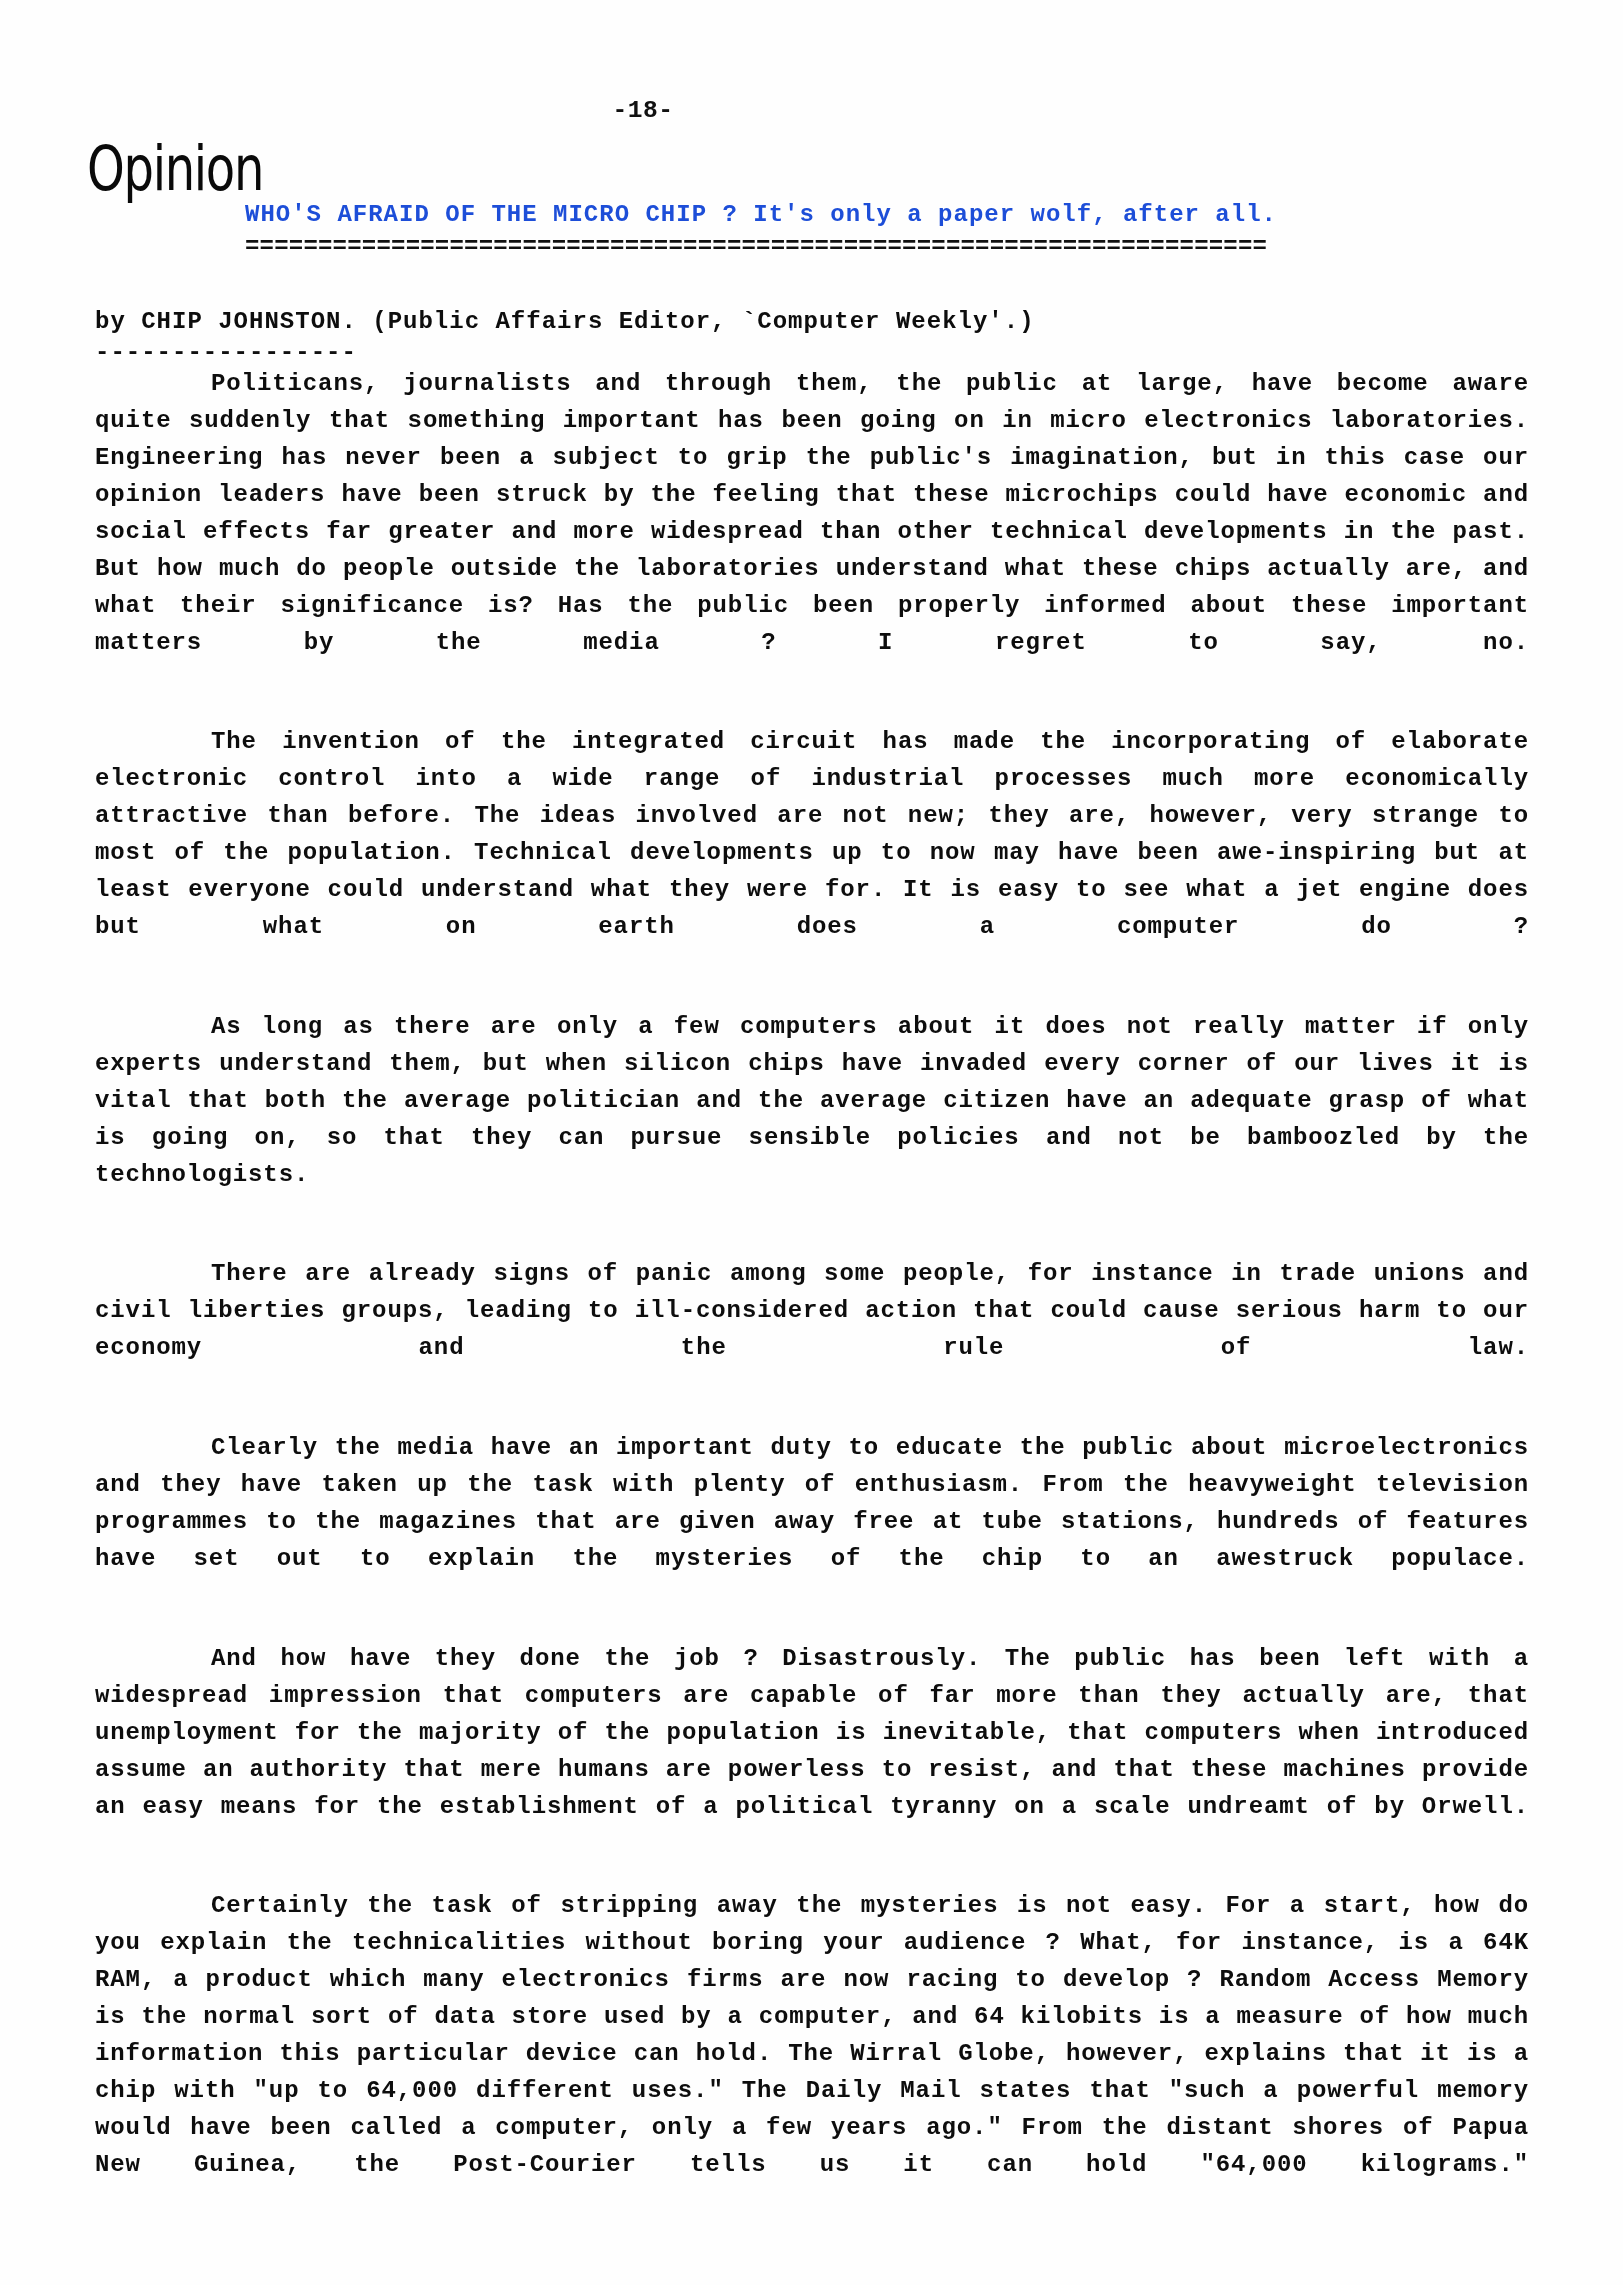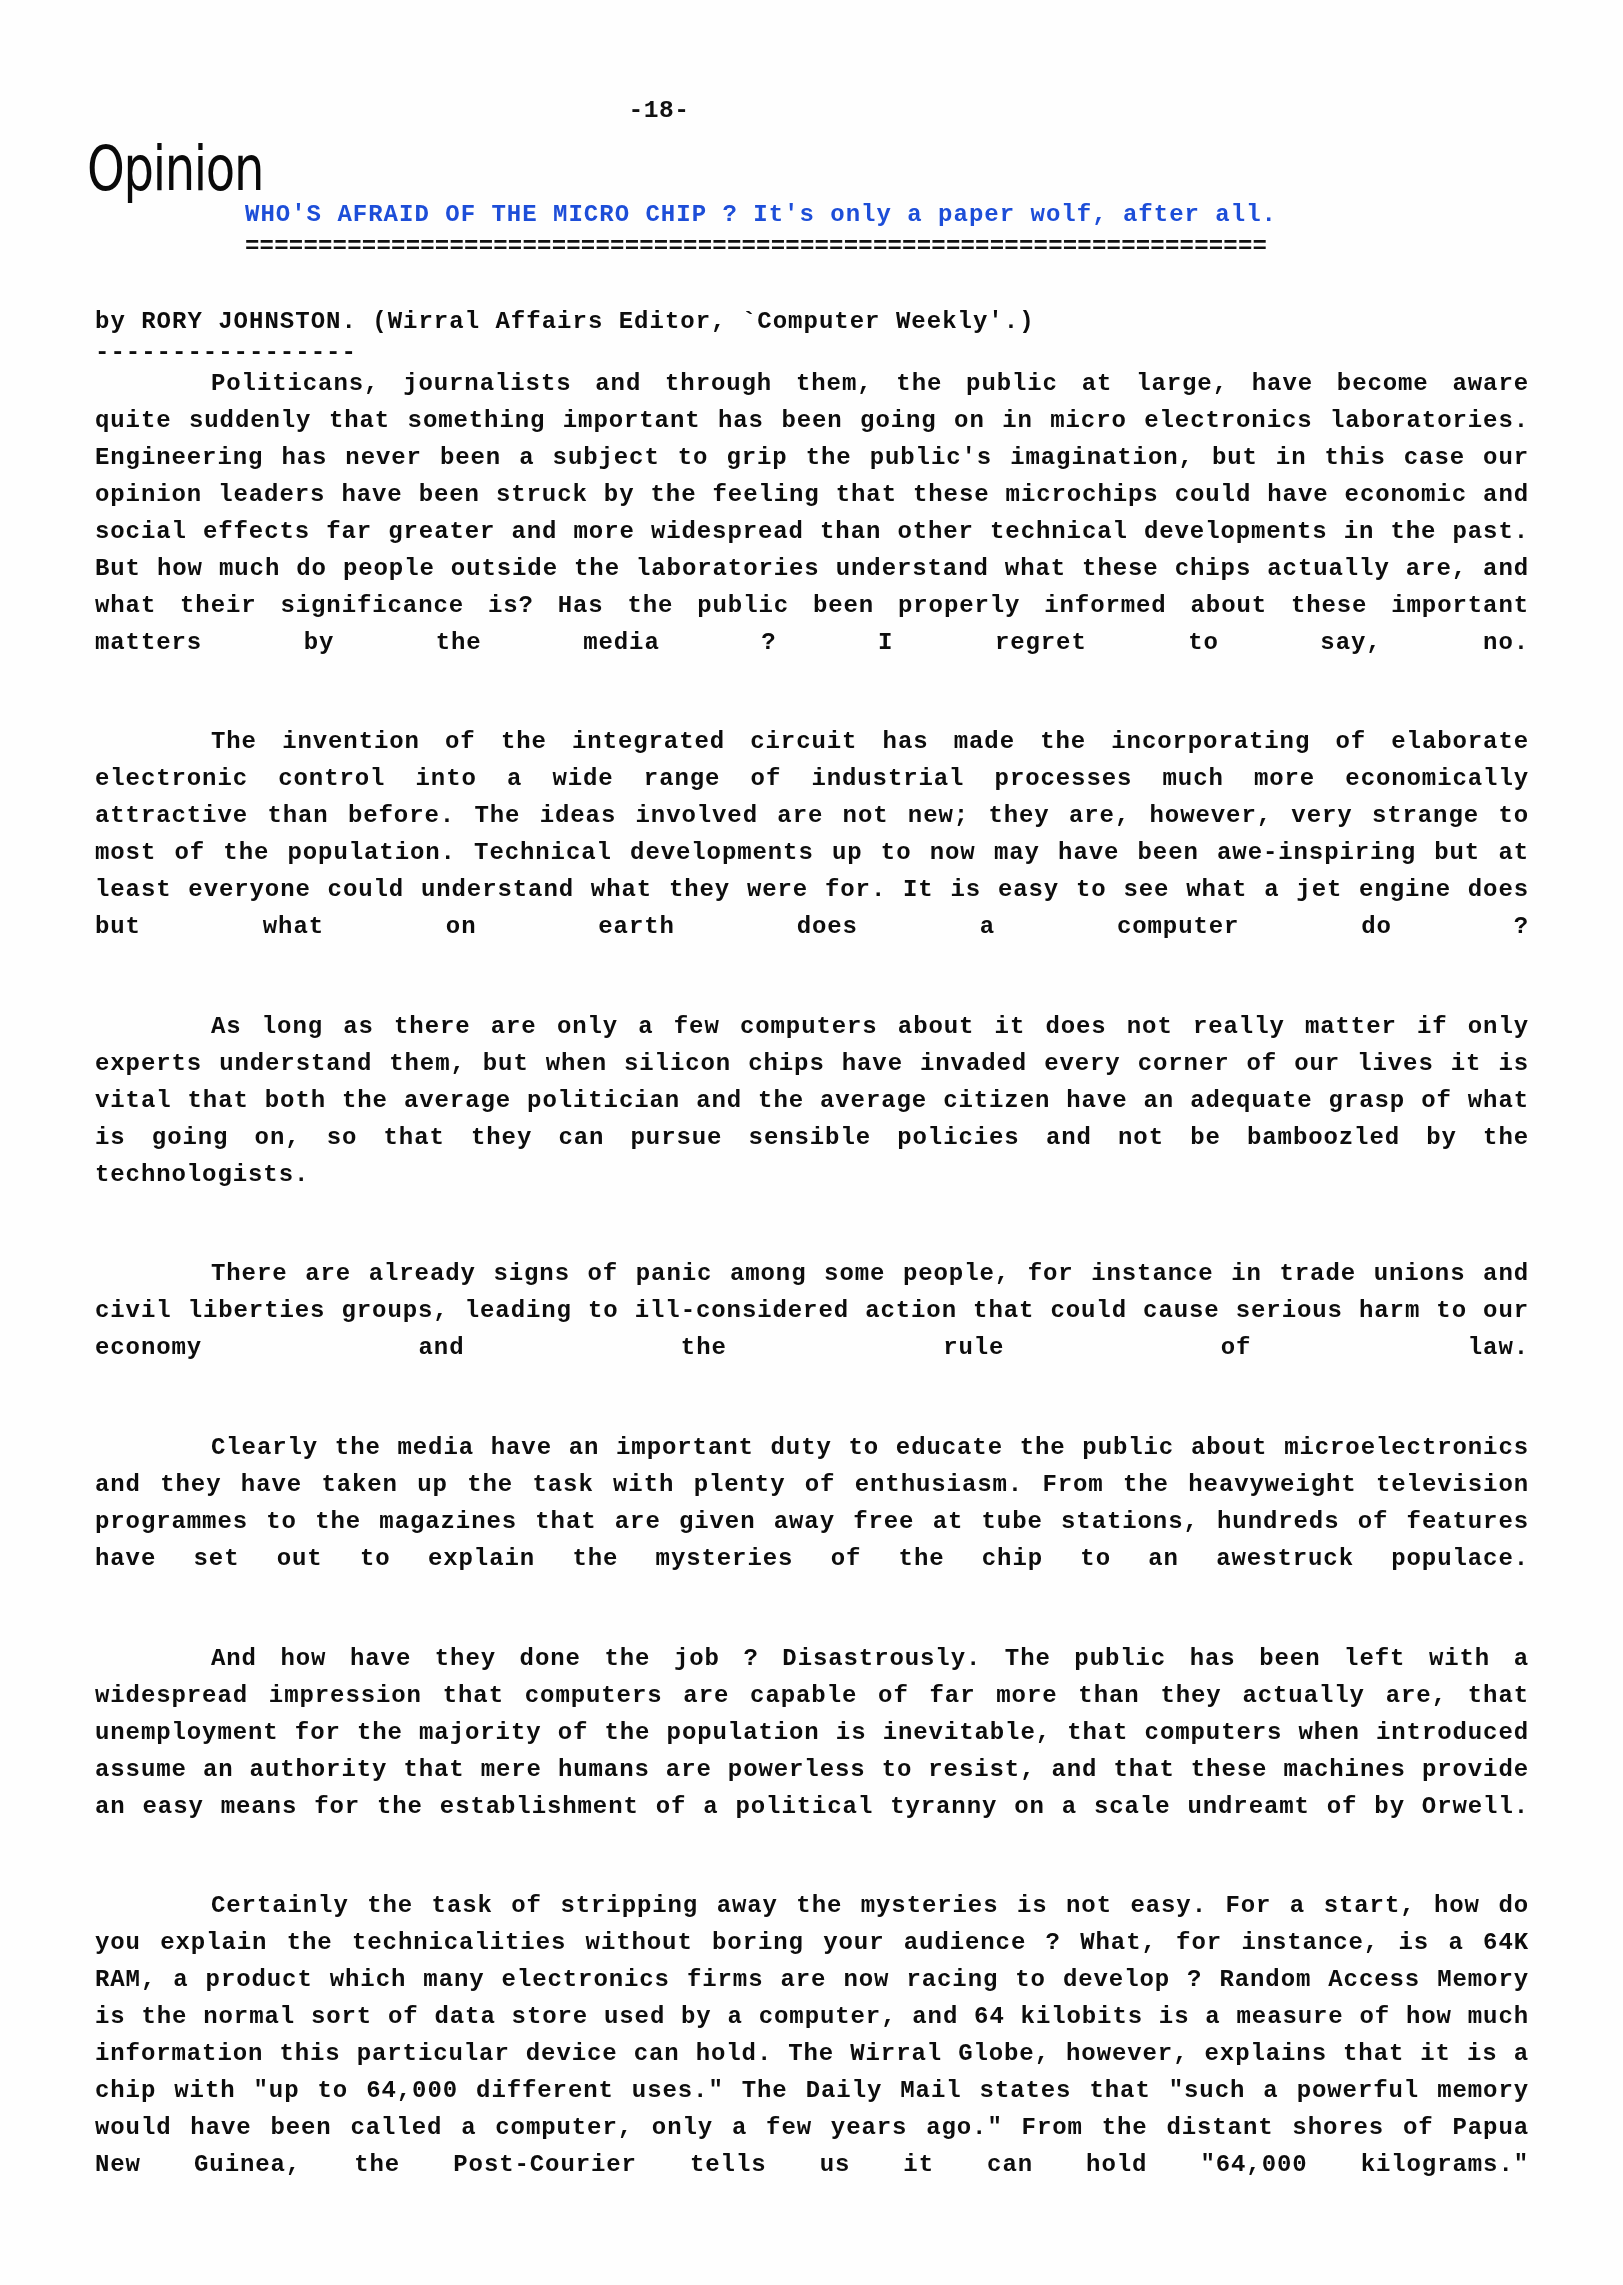--- a/index.html
+++ b/index.html
@@ -19,21 +19,21 @@
   .page {
     position: absolute;
     inset: 0;
     background: #fefefe;
   }
 
   
   .page-number {
     position: absolute;
     top: 97px;
-    left: 16px;
+    left: 0;
     width: 1286px;
     text-align: center;
     font-family: "Liberation Mono", "DejaVu Sans Mono", monospace;
     font-size: 24.6px;
     font-weight: 700;
     letter-spacing: 0.5px;
     color: #111;
   }
 
   
@@ -141,21 +141,21 @@
   <div class="masthead">Opinion</div>
 
   <div class="content">
 
     <div class="headline-block">
       <div class="headline">WHO'S AFRAID OF THE MICRO CHIP ? It's only a paper wolf, after all.</div>
       <div class="rule-eq">======================================================================</div>
     </div>
 
     <div class="byline-block">
-      <div class="byline">by RORY JOHNSTON. (Wirral Affairs Editor, `Computer Weekly'.)</div>
+      <div class="byline">by CHIP JOHNSTON. (Public Affairs Editor, `Computer Weekly'.)</div>
       <div class="rule-dash">-----------------</div>
     </div>
 
 
     <p class="para indented">Politicans, journalists and through them, the public at large, have become aware quite suddenly that something important has been going on in micro electronics laboratories. Engineering has never been a subject to grip the public's imagination, but in this case our opinion leaders have been struck by the feeling that these microchips could have economic and social effects far greater and more widespread than other technical developments in the past. But how much do people outside the laboratories understand what these chips actually are, and what their significance is? Has the public been properly informed about these important matters by the media ? I regret to say, no.</p>
 
     <p class="para indented">The invention of the integrated circuit has made the incorporating of elaborate electronic control into a wide range of industrial processes much more economically attractive than before. The ideas involved are not new; they are, however, very strange to most of the population. Technical developments up to now may have been awe-inspiring but at least everyone could understand what they were for. It is easy to see what a jet engine does but what on earth does a computer do ?</p>
 
     <p class="para indented">As long as there are only a few computers about it does not really matter if only experts understand them, but when silicon chips have invaded every corner of our lives it is vital that both the average politician and the average citizen have an adequate grasp of what is going on, so that they can pursue sensible policies and not be bamboozled by the technologists.</p>
 

